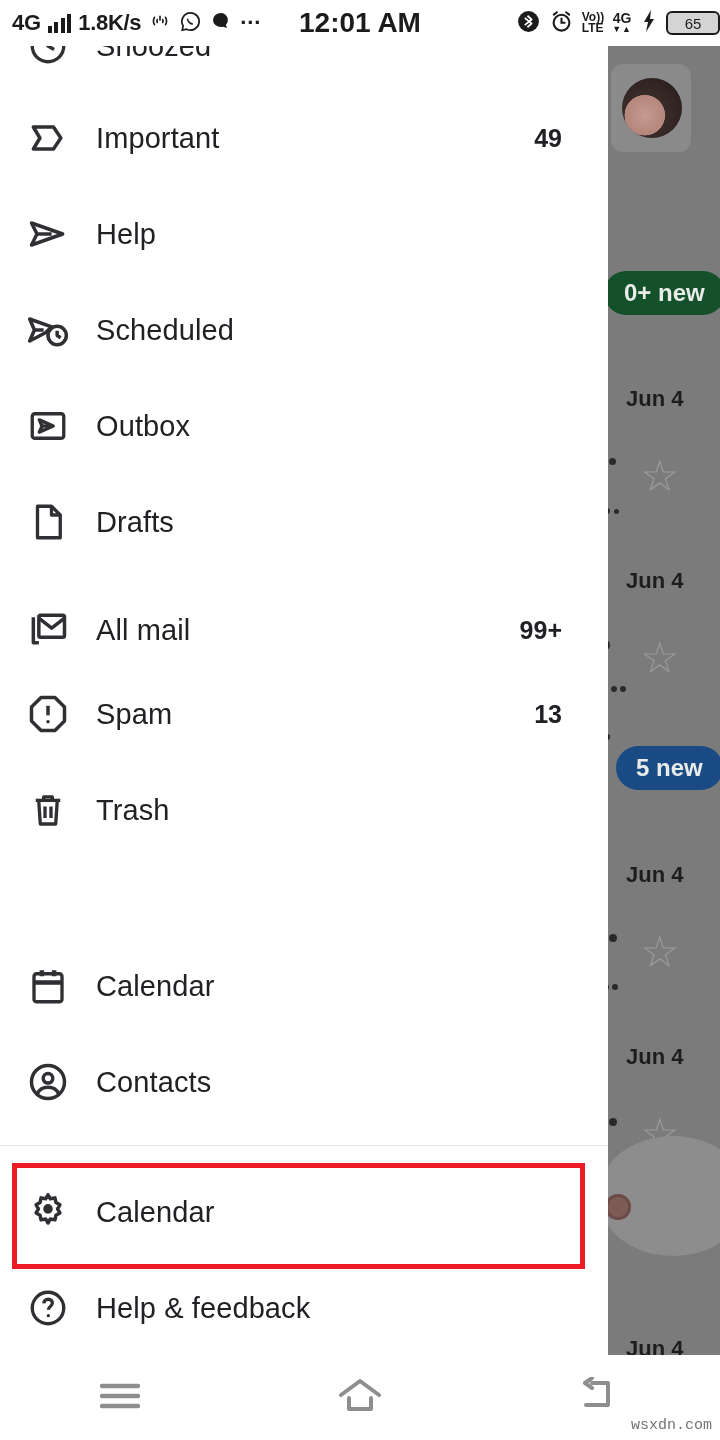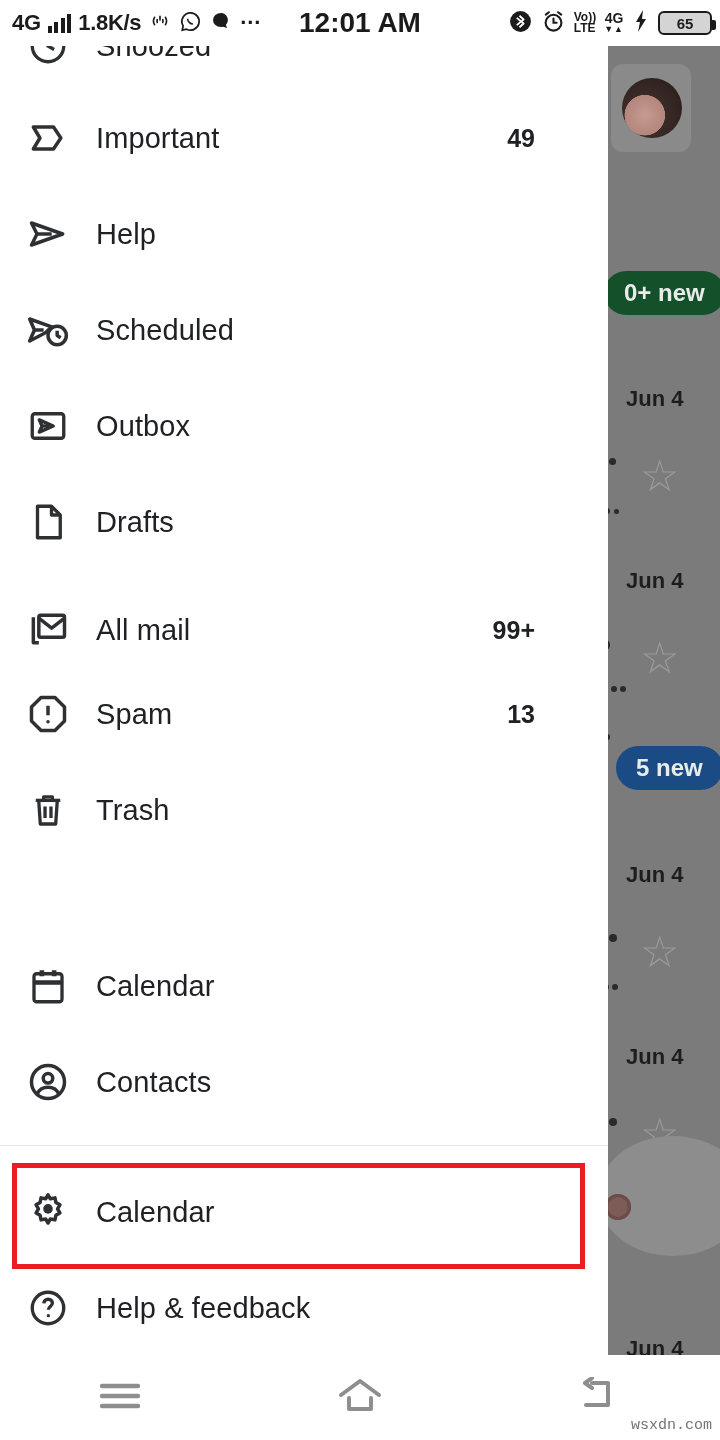--- a/index.html
+++ b/index.html
@@ -13,21 +13,21 @@
 
   
   .statusbar{
     position:absolute; top:0; left:0; width:720px; height:46px;
     background:#ffffff; z-index:60;
     display:flex; align-items:center;
     color:#1b1b1b;
   }
   .sb-left{ display:flex; align-items:center; gap:7px; padding-left:12px; }
   .sb-center{ position:absolute; left:0; right:0; text-align:center; pointer-events:none; }
-  .sb-right{ margin-left:auto; display:flex; align-items:center; gap:8px; padding-right:8px; }
+  .sb-right{ margin-left:auto; display:flex; align-items:center; gap:8px; padding-right:0; }
   .sb-text{ font-size:22px; font-weight:bold; letter-spacing:-0.3px; }
   .sb-time{ font-size:28px; font-weight:bold; }
   .bars{ display:flex; align-items:flex-end; gap:2.5px; height:19px; }
   .bars i{ display:block; width:4px; background:#1b1b1b; }
   .bars i:nth-child(1){ height:7px; }
   .bars i:nth-child(2){ height:11px; }
   .bars i:nth-child(3){ height:15px; }
   .bars i:nth-child(4){ height:19px; }
   .volte{ display:flex; flex-direction:column; line-height:0.92; font-size:12px; font-weight:bold; }
   .net4g{ display:flex; flex-direction:column; align-items:center; line-height:0.92; }
@@ -35,21 +35,21 @@
   .net4g span{ font-size:9px; letter-spacing:1px; }
   .battery{
     width:54px; height:24px; border:2.5px solid #1b1b1b; border-radius:6px;
     position:relative; display:flex; align-items:center; justify-content:center;
     background:#d4d4d4;
   }
   .battery:after{
     content:""; position:absolute; right:-6px; top:7px; width:4px; height:10px;
     background:#1b1b1b; border-radius:0 2px 2px 0;
   }
-  .battery span{ font-size:15px; font-weight:bold; }
+  .battery span{ font-size:15px; font-weight:normal; }
 
   
   .backdrop{
     position:absolute; top:46px; left:0; width:720px; height:1309px;
     background:#7b7b7b; z-index:5; overflow:hidden;
   }
   .bg-avatar-card{
     position:absolute; top:18px; left:611px; width:80px; height:88px;
     background:#8a8a8a; border-radius:12px;
   }
@@ -97,21 +97,21 @@
   }
   .row .ico{
     width:96px; min-width:96px; display:flex; align-items:center; justify-content:center;
     color:#2f3033;
   }
   .row .lbl{
     font-size:29px; color:#202124; letter-spacing:0.1px; flex:1;
   }
   .row .badge{
     font-size:25px; color:#202124; font-weight:bold;
-    padding-right:73px; white-space:nowrap;
+    padding-right:46px; white-space:nowrap;
   }
   .section-title{
     position:absolute; left:48px; font-size:22px; font-weight:bold;
     letter-spacing:2.6px; color:#4b4d51;
   }
   .divider{
     position:absolute; left:0; width:608px; height:1px; background:#e2e3e5;
   }
   .highlight{
     position:absolute; left:12px; top:1163px; width:573px; height:106px;

